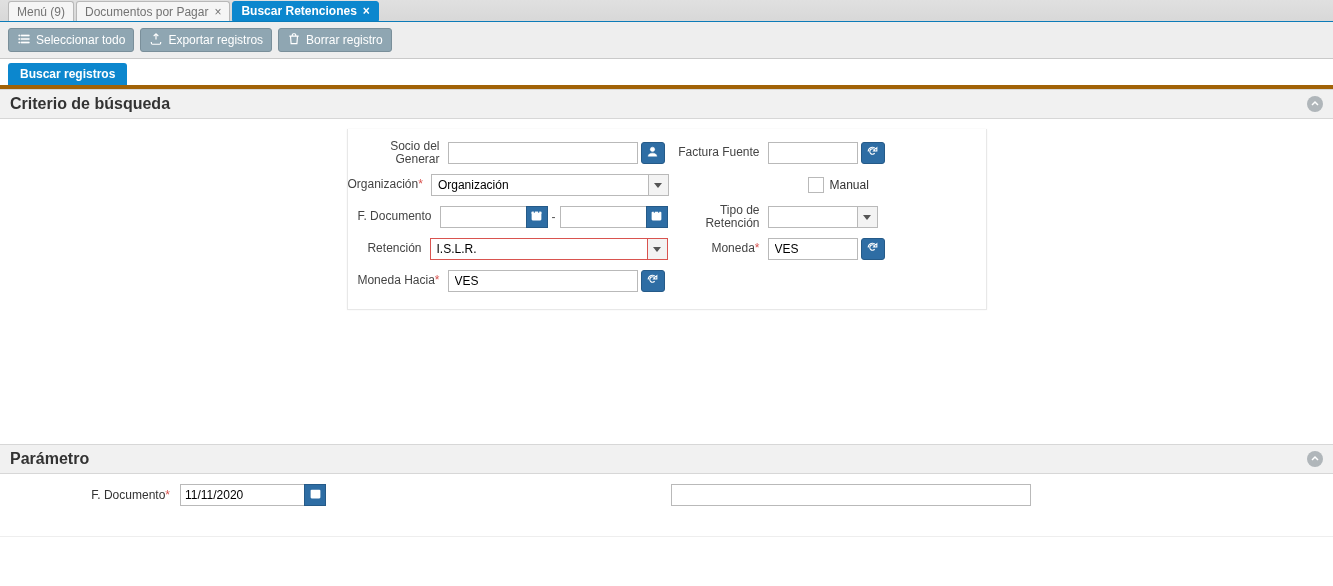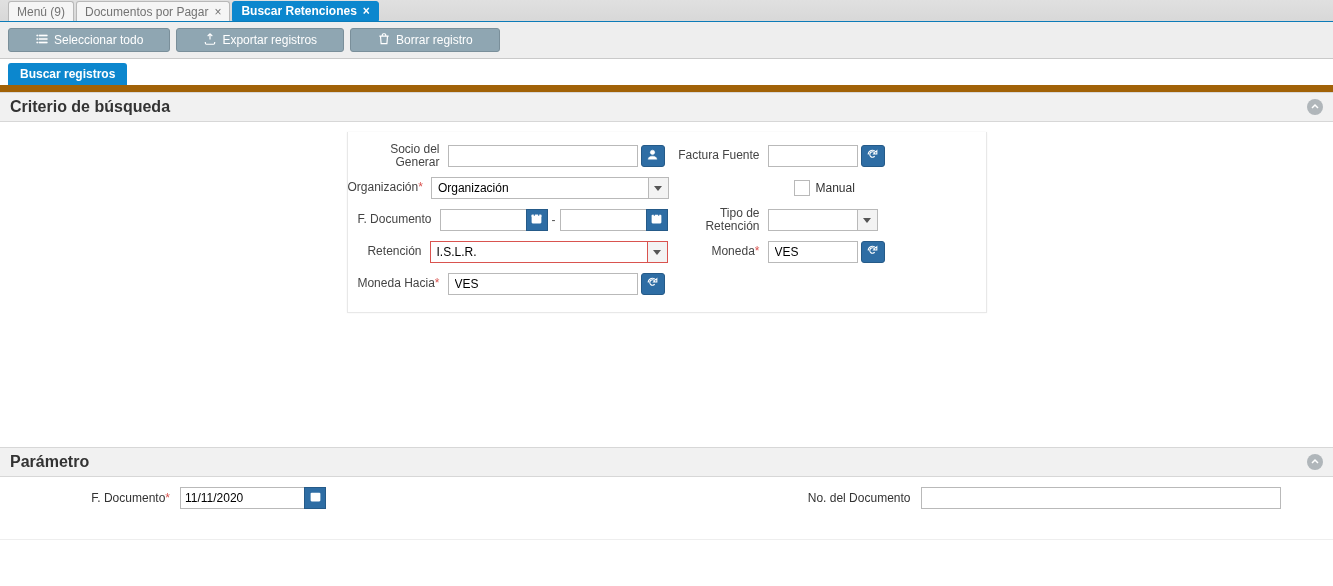--- a/index.html
+++ b/index.html
@@ -51,33 +51,33 @@
     gap: 6px;
     padding: 6px 8px;
     background: #eeeeee;
     border-bottom: 1px solid #c9c9c9;
   }
   .toolbar-btn {
     display: flex;
     align-items: center;
     gap: 5px;
     height: 24px;
-    padding: 0 26px;
+    padding: 0 8px;
     background: #8fa6b2;
     color: #fff;
     border: 1px solid #7a8f9a;
     border-radius: 3px;
     font-size: 12px;
     cursor: pointer;
   }
   .toolbar-btn svg { width:14px; height:14px; fill:#fff; stroke:#fff; }
   .subtabs {
     display: flex;
     background: #fff;
-    border-bottom: 7px solid #a16207;
+    border-bottom: 4px solid #a16207;
     padding: 4px 8px 0 8px;
   }
   .subtab {
     background: #0c87ce;
     color: #fff;
     padding: 4px 12px;
     border-top-left-radius: 3px;
     border-top-right-radius: 3px;
     font-size: 12px;
     font-weight: bold;
@@ -182,21 +182,21 @@
   }
   .cal-btn {
     width:22px; height:22px;
     background:#2e6da4;
     border:1px solid #255a88;
     display:flex; align-items:center; justify-content:center;
     cursor:pointer;
   }
   .cal-btn svg { width:13px; height:13px; fill:#fff; }
   .dash { padding: 0 4px; color:#555; }
-  .checkbox-wrap { display:flex; align-items:center; gap:6px; margin-left: 26px; }
+  .checkbox-wrap { display:flex; align-items:center; gap:6px; margin-left: 40px; }
   .checkbox {
     width:16px; height:16px;
     border:1px solid #b9b9b9;
     background:#fff;
     cursor:pointer;
   }
   .highlight-red .text-input,
   .highlight-red .dd-btn {
     border-color:#d9534f;
     border-width:1.5px;
@@ -471,21 +471,20 @@
       <div class="cal-btn">
         <span>
           <svg viewBox="0 0 24 24">
               <rect x="3" y="5" width="18" height="16" rx="2" fill="#fff"></rect>
             </svg>
         </span>
       </div>
     </div>
   </div>
   <div class="param-right">
-    <div class="param-lbl" style="width:250px">No. del Documento</div>
     <input class="wide-input" value="" style="">
   </div>
 </div>
 
 <div class="footer">
   
   
 </div>
 
 </body></html>

